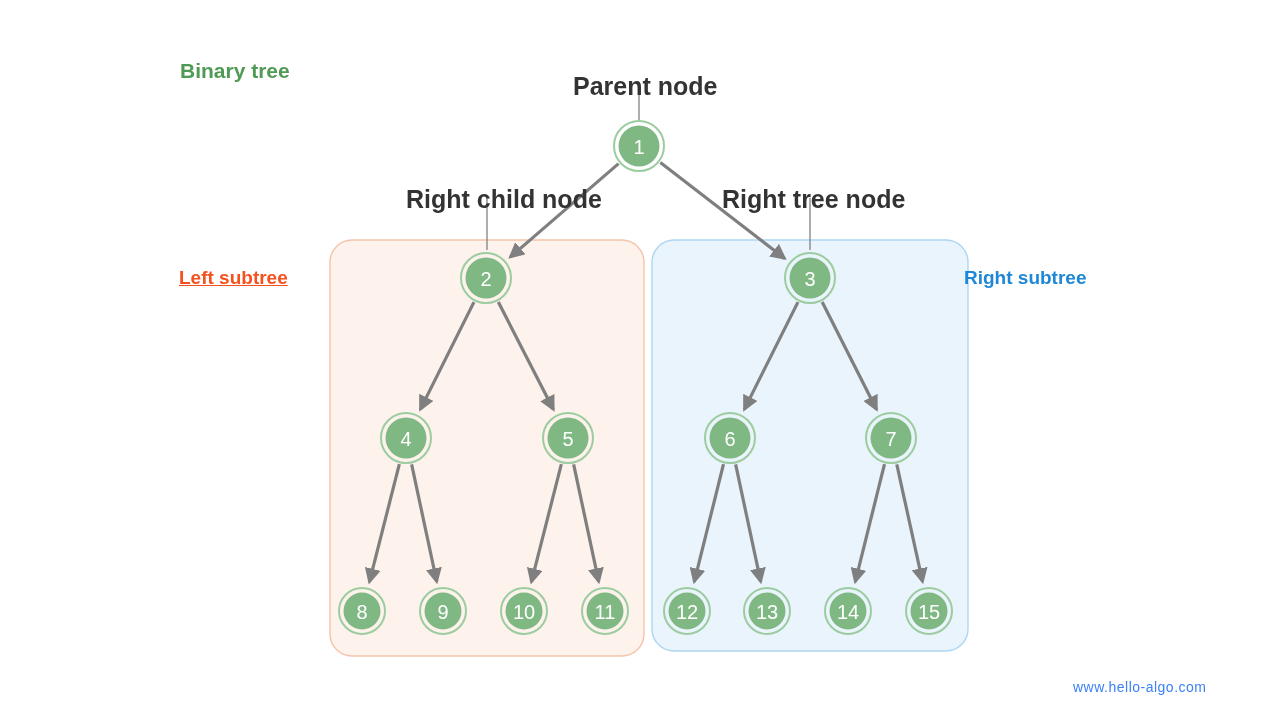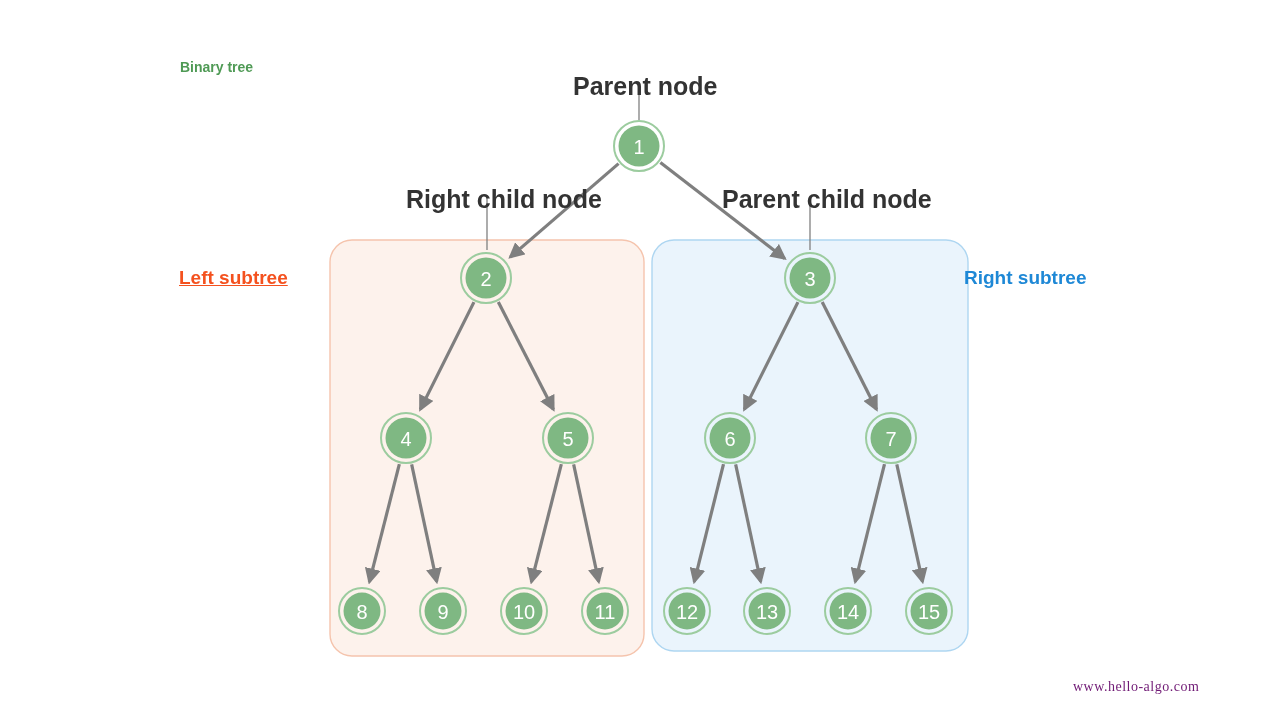--- a/index.html
+++ b/index.html
@@ -27,29 +27,29 @@
   #svg-nodes  { z-index: 3; }
   #labels     { position: absolute; left:0; top:0; width:1280px; height:720px; z-index: 4; }
 
   .diagram-label {
     position: absolute;
     font-family: "Liberation Sans", sans-serif;
     font-weight: bold;
     white-space: nowrap;
     line-height: 1;
   }
-  .lbl-title   { font-size: 14px; }
+  .lbl-title   { font-size: 21px; }
   .lbl-node    { font-size: 25px; margin-top: 12px; }
   .lbl-subtree { font-size: 19px; }
 
   .watermark {
     position: absolute;
-    font-family: Liberation Serif, serif;
+    font-family: Liberation Sans, sans-serif;
     font-size: 14px;
-    color: #701a75;
+    color: #3b82f6;
     letter-spacing: 0.5px;
     white-space: nowrap;
   }
 
   .node-text {
     font-family: "Liberation Sans", sans-serif;
     font-size: 20px;
     fill: #ffffff;
     text-anchor: middle;
     dominant-baseline: central;
@@ -164,20 +164,20 @@
       <g>
         <circle cx="929" cy="611" r="23" fill="none" stroke="#9ccc9f" stroke-width="2"></circle>
         <circle cx="929" cy="611" r="18.5" fill="#7fb883"></circle>
         <text x="929" y="612" class="node-text" fill="#ffffff">15</text>
       </g>
     </svg>
 
   <div id="labels">
       <div class="diagram-label lbl-subtree" style="left: 964px; top: 268px; color: rgb(30, 136, 214);">Right subtree</div>
       <div class="diagram-label lbl-subtree" style="left: 179px; top: 268px; color: rgb(244, 81, 30); text-decoration: underline;">Left subtree</div>
-      <div class="diagram-label lbl-node" style="left: 722px; top: 175px; color: rgb(51, 51, 51);">Parent child node</div>
+      <div class="diagram-label lbl-node" style="left: 722px; top: 175px; color: rgb(51, 51, 51);">Right tree node</div>
       <div class="diagram-label lbl-node" style="left: 406px; top: 175px; color: rgb(51, 51, 51);">Right child node</div>
       <div class="diagram-label lbl-node" style="left: 573px; top: 62px; color: rgb(51, 51, 51);">Parent node</div>
       <div class="diagram-label lbl-title" style="left: 180px; top: 60px; color: rgb(79, 154, 85);">Binary tree</div>
     <div class="watermark" style="left:1073px; top:679px;">www.hello-algo.com</div>
   </div>
 
 </div>
 
 </body></html>

